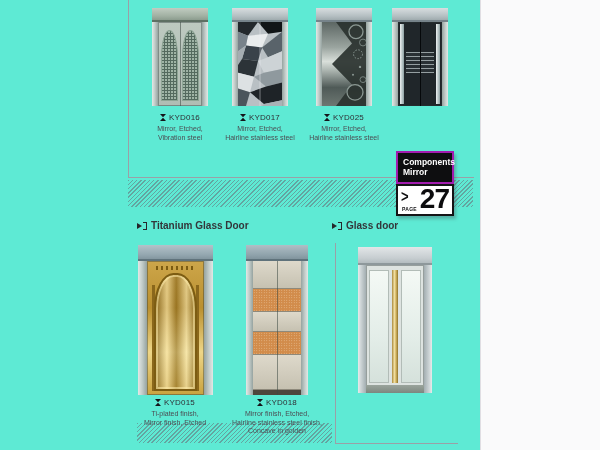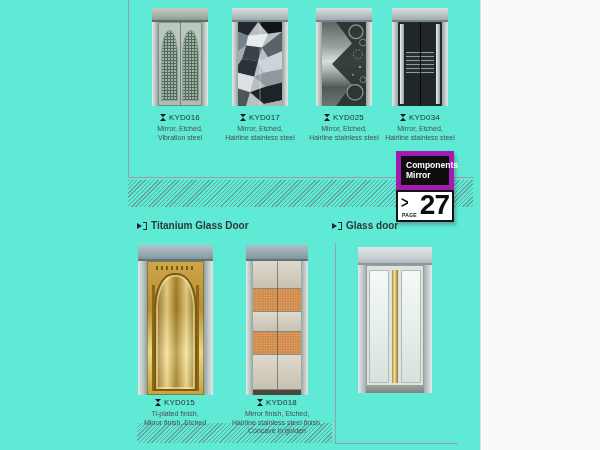--- a/index.html
+++ b/index.html
@@ -119,21 +119,21 @@
   .sec-title{position:absolute;display:flex;align-items:center;gap:4px;
     font-size:10px;font-weight:bold;color:#33363a;}
   .sec-icon{display:inline-flex;align-items:center;}
   .tri{width:0;height:0;border-top:3.5px solid transparent;border-bottom:3.5px solid transparent;
     border-left:5px solid #26262b;display:inline-block;}
   .brk{width:3px;height:6px;border:1.5px solid #26262b;border-left:none;display:inline-block;margin-left:1px;}
 
   
   .badge{position:absolute;left:396px;top:151px;width:58px;z-index:5;
     box-shadow:2px 3px 3px rgba(70,70,80,0.35);}
-  .badge-top{background:#0e0e10;color:#ffffff;border:5px solid #a21caf;
+  .badge-top{background:#0e0e10;color:#ffffff;border:2px solid #a21caf;
     padding:4px 5px 5px;font-size:8.5px;font-weight:bold;line-height:10px;}
   .badge-bottom{background:#ffffff;border:2px solid #141416;height:28px;position:relative;}
   .bchev{position:absolute;left:3px;top:0px;font-size:13px;font-weight:bold;color:#101012;
     transform:scaleY(1.3);transform-origin:top left;}
   .bpage{position:absolute;left:4px;bottom:2px;font-size:5px;font-weight:bold;
     letter-spacing:.3px;color:#101012;}
   .bnum{position:absolute;right:3px;top:50%;transform:translateY(-52%);
     font-size:28px;font-weight:bold;letter-spacing:-1px;color:#0c0c0e;}
 </style>
 </head>
@@ -270,34 +270,20 @@
           </svg>
       </span>
       <span>KYD025</span>
     </div>
     <div class="desc">
       <div>Mirror, Etched,</div>
       <div>Hairline stainless steel</div>
     </div>
   </div>
 
-  <div class="label" style="left:378px;top:113px;width:84px">
-    <div class="model">
-      <span class="micon">
-        <svg width="6" height="7" viewBox="0 0 6 7">
-            <path d="M0 0h6L3 3.2Z M0 7h6L3 3.8Z" fill="#15151a"></path>
-          </svg>
-      </span>
-      <span>KYD034</span>
-    </div>
-    <div class="desc">
-      <div>Mirror, Etched,</div>
-      <div>Hairline stainless steel</div>
-    </div>
-  </div>
 
   <div class="band-mid hatch"></div>
   <div class="band-bottom hatch"></div>
 
   <div class="badge">
     <div class="badge-top">
       <div>Components</div>
       <div>Mirror</div>
     </div>
     <div class="badge-bottom">

